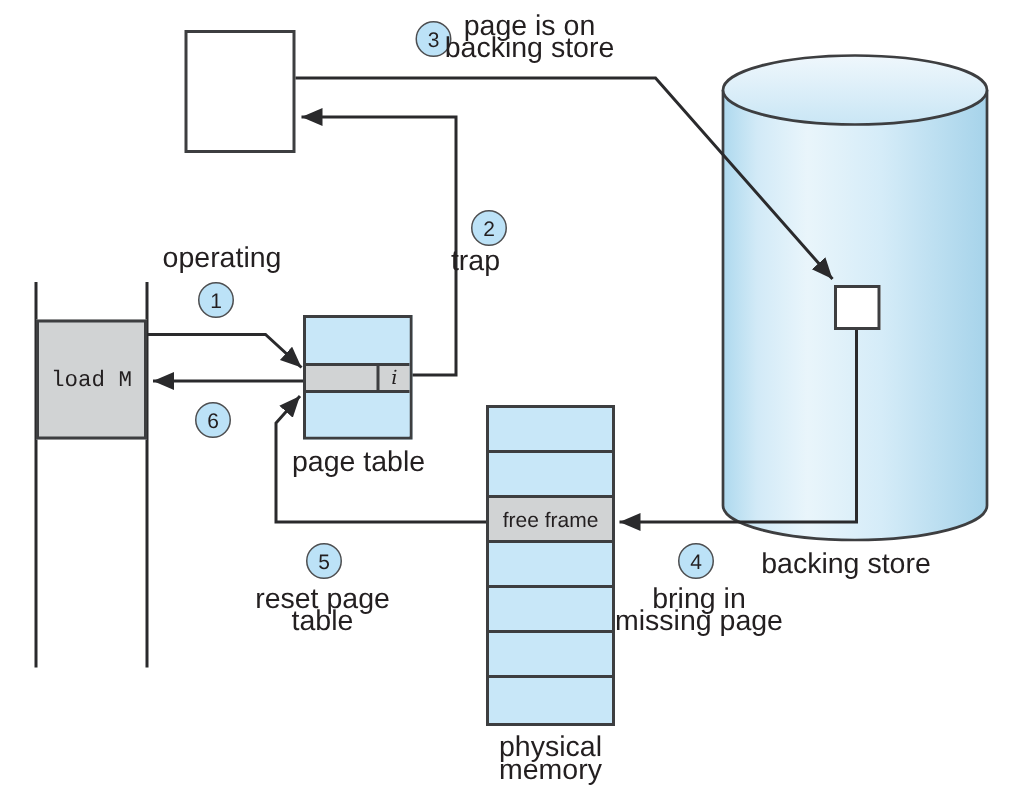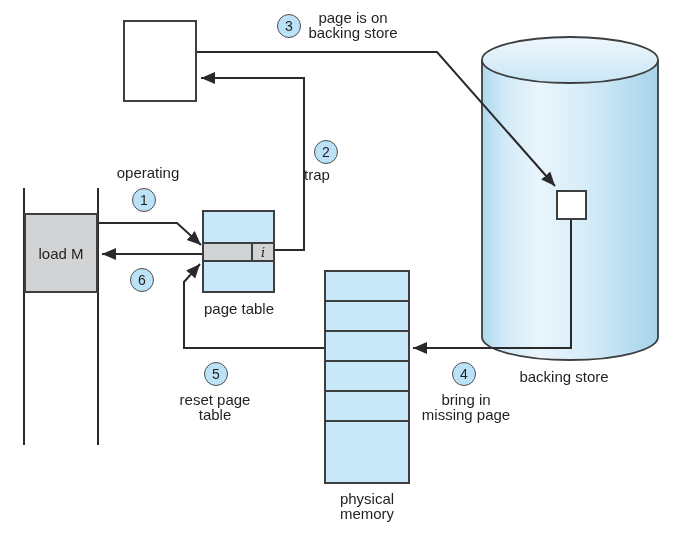--- a/index.html
+++ b/index.html
@@ -5,41 +5,41 @@
   html,body{margin:0;padding:0;background:#ffffff;}
   #stage{
     position:relative;width:679px;height:535px;background:#ffffff;overflow:hidden;
     font-family:"Liberation Sans", sans-serif;color:#231f20;
   }
   svg.layer{position:absolute;left:0;top:0;pointer-events:none;}
   
   .box{position:absolute;box-sizing:border-box;border:2px solid #3d3e40;}
   .os-box{left:123px;top:20px;width:74px;height:82px;background:#ffffff;z-index:2;}
   .loadm-box{left:24px;top:213px;width:74px;height:80px;background:#d1d3d4;z-index:2;
-    display:flex;align-items:center;justify-content:center;font-size:15px;}
+    display:flex;align-items:center;justify-content:center;font-size:15px;font-family:Liberation Mono, monospace;}
   .disk-square{left:556px;top:190px;width:31px;height:30px;background:#ffffff;z-index:2;}
   
   .page-table{left:202px;top:210px;width:73px;height:83px;background:#c8e7f8;z-index:2;
     display:flex;flex-direction:column;}
   .pt-row1{height:32px;box-sizing:border-box;border-bottom:2px solid #3d3e40;background:#c8e7f8;}
   .pt-row2{height:18px;box-sizing:border-box;border-bottom:2px solid #3d3e40;background:#d1d3d4;
     display:flex;}
   .pt-entry{margin-left:auto;width:22px;box-sizing:border-box;border-left:2px solid #3d3e40;
     display:flex;align-items:center;justify-content:center;
     font-family:"DejaVu Serif", serif;font-style:italic;font-size:13px;line-height:1;}
   .pt-row3{flex:1;background:#c8e7f8;}
   
   .phys-mem{left:324px;top:270px;width:86px;height:214px;background:#c8e7f8;z-index:2;
     display:flex;flex-direction:column;}
   .pm-row{height:30px;box-sizing:border-box;border-bottom:2px solid #3d3e40;background:#c8e7f8;
     display:flex;align-items:center;justify-content:center;font-size:14px;}
   .pm-row:last-child{border-bottom:none;flex:1;}
   .pm-row.free{background:#d1d3d4;}
   
-  .lbl{position:absolute;transform:translateX(-50%);text-align:center;font-size:15px;
+  .lbl{position:absolute;transform:translateX(-50%);text-align:center;font-size:19px;
     line-height:15px;white-space:nowrap;z-index:4;}
   
   .step-circle{position:absolute;width:24px;height:24px;border-radius:50%;background:#bce2f7;
     border:1.5px solid #4d4e50;box-sizing:border-box;display:flex;align-items:center;
     justify-content:center;font-size:14px;line-height:1;z-index:4;}
 </style>
 </head>
 <body>
 
 <div id="stage">
@@ -76,20 +76,23 @@
       <div class="pt-entry">
         <span>i</span>
       </div>
     </div>
     <div class="pt-row3"></div>
   </div>
 
   <div class="box phys-mem">
     <div class="pm-row"></div>
     <div class="pm-row"></div>
+    <div class="pm-row free">
+      <span>free frame</span>
+    </div>
     <div class="pm-row"></div>
     <div class="pm-row"></div>
     <div class="pm-row"></div>
     <div class="pm-row"></div>
   </div>
 
   <div class="box disk-square"></div>
 
   <svg class="layer" width="679" height="535" style="z-index:3">
     <defs>

